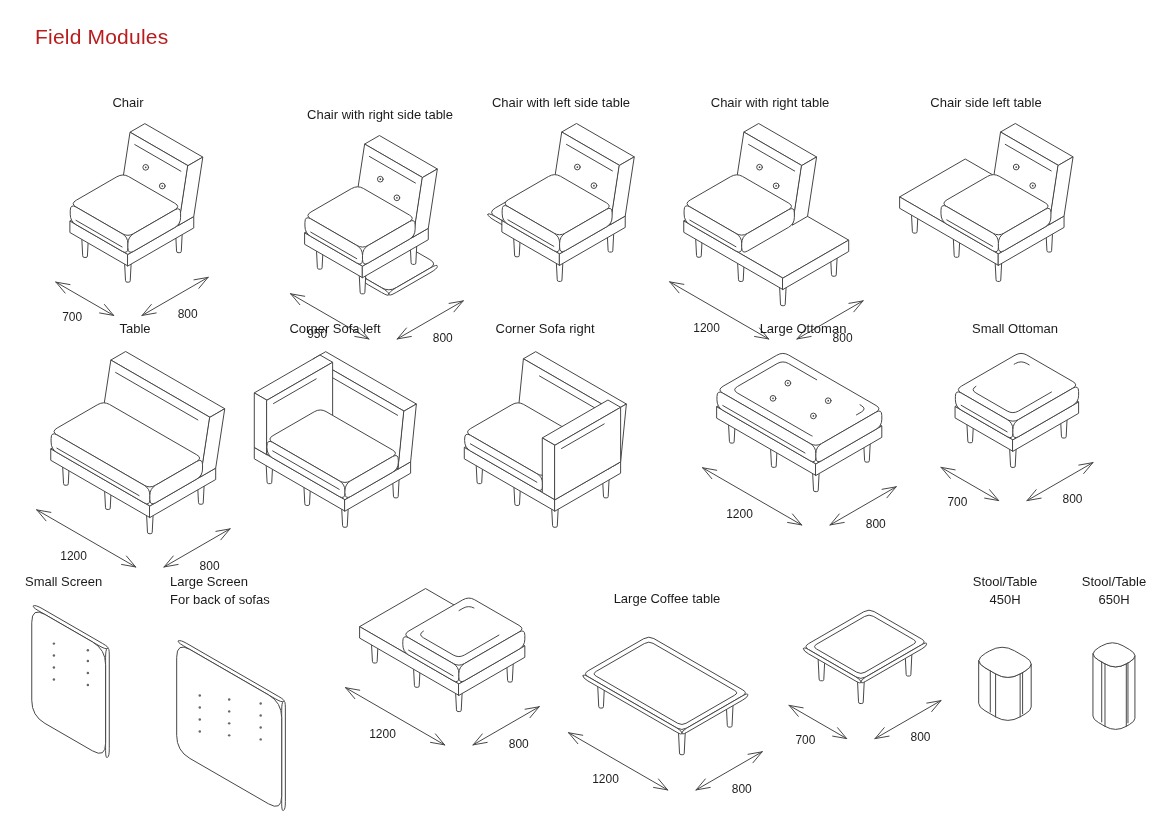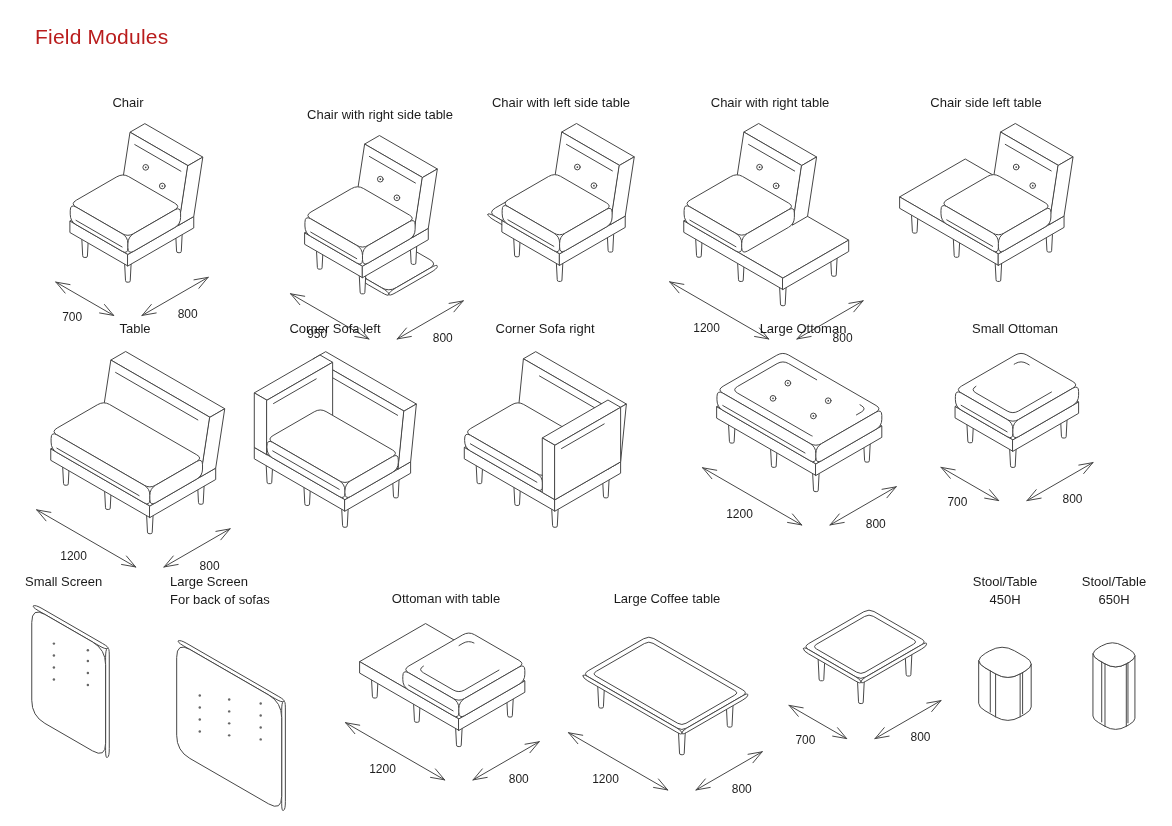--- a/index.html
+++ b/index.html
@@ -332,21 +332,21 @@
           <circle cx="243.87275370569796" cy="-583.7" r="13" fill="#666"></circle>
           <circle cx="554.2562584220408" cy="-163" r="13" fill="#666"></circle>
           <circle cx="554.2562584220408" cy="-289.5" r="13" fill="#666"></circle>
           <circle cx="554.2562584220408" cy="-416" r="13" fill="#666"></circle>
           <circle cx="554.2562584220408" cy="-542.5" r="13" fill="#666"></circle>
           <circle cx="886.8100134752652" cy="-120.5" r="13" fill="#666"></circle>
           <circle cx="886.8100134752652" cy="-247" r="13" fill="#666"></circle>
           <circle cx="886.8100134752652" cy="-373.5" r="13" fill="#666"></circle>
           <circle cx="886.8100134752652" cy="-500" r="13" fill="#666"></circle>
         </svg></figure>
-      <figure class="module" style="left: 336px; top: 573px; width: 220px; margin: 0px;"><div class="mlabel labelpad">Ottoman with table</div><svg viewBox="-220 -840 2248 1869" width="214" height="178" style="margin-top: 10px;">
+      <figure class="module" style="left: 336px; top: 573px; width: 220px; margin: 0px;"><svg viewBox="-220 -840 2248 1869" width="214" height="178" style="margin-top: 10px;">
           <path d="M653.5 -606.0Q652.8 -620.0 666.8 -620.0L718.8 -620.0Q732.8 -620.0 732.1 -606.0L717.5 -324.0Q716.8 -310.0 702.8 -310.0L682.8 -310.0Q668.8 -310.0 668.1 -324.0Z" fill="#fff" stroke="#474747" stroke-width="1" vector-effect="non-scaling-stroke" stroke-linejoin="round" stroke-linecap="round"></path>
           <path d="M1536.9 -96.0Q1536.2 -110.0 1550.2 -110.0L1602.2 -110.0Q1616.2 -110.0 1615.4 -96.0L1600.9 186.0Q1600.2 200.0 1586.2 200.0L1566.2 200.0Q1552.2 200.0 1551.4 186.0Z" fill="#fff" stroke="#474747" stroke-width="1" vector-effect="non-scaling-stroke" stroke-linejoin="round" stroke-linecap="round"></path>
           <path d="M1095.2 -351.0Q1094.5 -365.0 1108.5 -365.0L1160.5 -365.0Q1174.5 -365.0 1173.8 -351.0L1159.2 -69.0Q1158.5 -55.0 1144.5 -55.0L1124.5 -55.0Q1110.5 -55.0 1109.8 -69.0Z" fill="#fff" stroke="#474747" stroke-width="1" vector-effect="non-scaling-stroke" stroke-linejoin="round" stroke-linecap="round"></path>
           <path d="M116.6 -296.0Q115.9 -310.0 129.9 -310.0L181.9 -310.0Q195.9 -310.0 195.2 -296.0L180.6 -14.0Q179.9 0.0 165.9 0.0L145.9 0.0Q131.9 0.0 131.2 -14.0Z" fill="#fff" stroke="#474747" stroke-width="1" vector-effect="non-scaling-stroke" stroke-linejoin="round" stroke-linecap="round"></path>
           <path d="M1000.0 214.0Q999.2 200.0 1013.2 200.0L1065.2 200.0Q1079.2 200.0 1078.5 214.0L1064.0 496.0Q1063.2 510.0 1049.2 510.0L1029.2 510.0Q1015.2 510.0 1014.5 496.0Z" fill="#fff" stroke="#474747" stroke-width="1" vector-effect="non-scaling-stroke" stroke-linejoin="round" stroke-linecap="round"></path>
           <path d="M558.3 -41.0Q557.6 -55.0 571.6 -55.0L623.6 -55.0Q637.6 -55.0 636.8 -41.0L622.3 241.0Q621.6 255.0 607.6 255.0L587.6 255.0Q573.6 255.0 572.8 241.0Z" fill="#fff" stroke="#474747" stroke-width="1" vector-effect="non-scaling-stroke" stroke-linejoin="round" stroke-linecap="round"></path>
           <path d="M0.0 -380.0L1039.2 220.0L1732.1 -180.0L692.8 -780.0Z" fill="#fff" stroke="#474747" stroke-width="1" vector-effect="non-scaling-stroke" stroke-linejoin="round" stroke-linecap="round"></path>
           <path d="M0.0 -260.0L1039.2 340.0L1039.2 220.0L0.0 -380.0Z" fill="#fff" stroke="#474747" stroke-width="1" vector-effect="non-scaling-stroke" stroke-linejoin="round" stroke-linecap="round"></path>
           <path d="M1039.2 340.0L1732.1 -60.0L1732.1 -180.0L1039.2 220.0Z" fill="#fff" stroke="#474747" stroke-width="1" vector-effect="non-scaling-stroke" stroke-linejoin="round" stroke-linecap="round"></path>
           <path d="M511.0 -335.0Q450.3 -300.0 511.0 -265.0L978.6 5.0Q1039.2 40.0 1099.9 5.0L1671.4 -325.0Q1732.1 -360.0 1671.4 -395.0L1203.8 -665.0Q1143.2 -700.0 1082.5 -665.0Z" fill="#fff" stroke="#474747" stroke-width="1" vector-effect="non-scaling-stroke" stroke-linejoin="round" stroke-linecap="round"></path>

